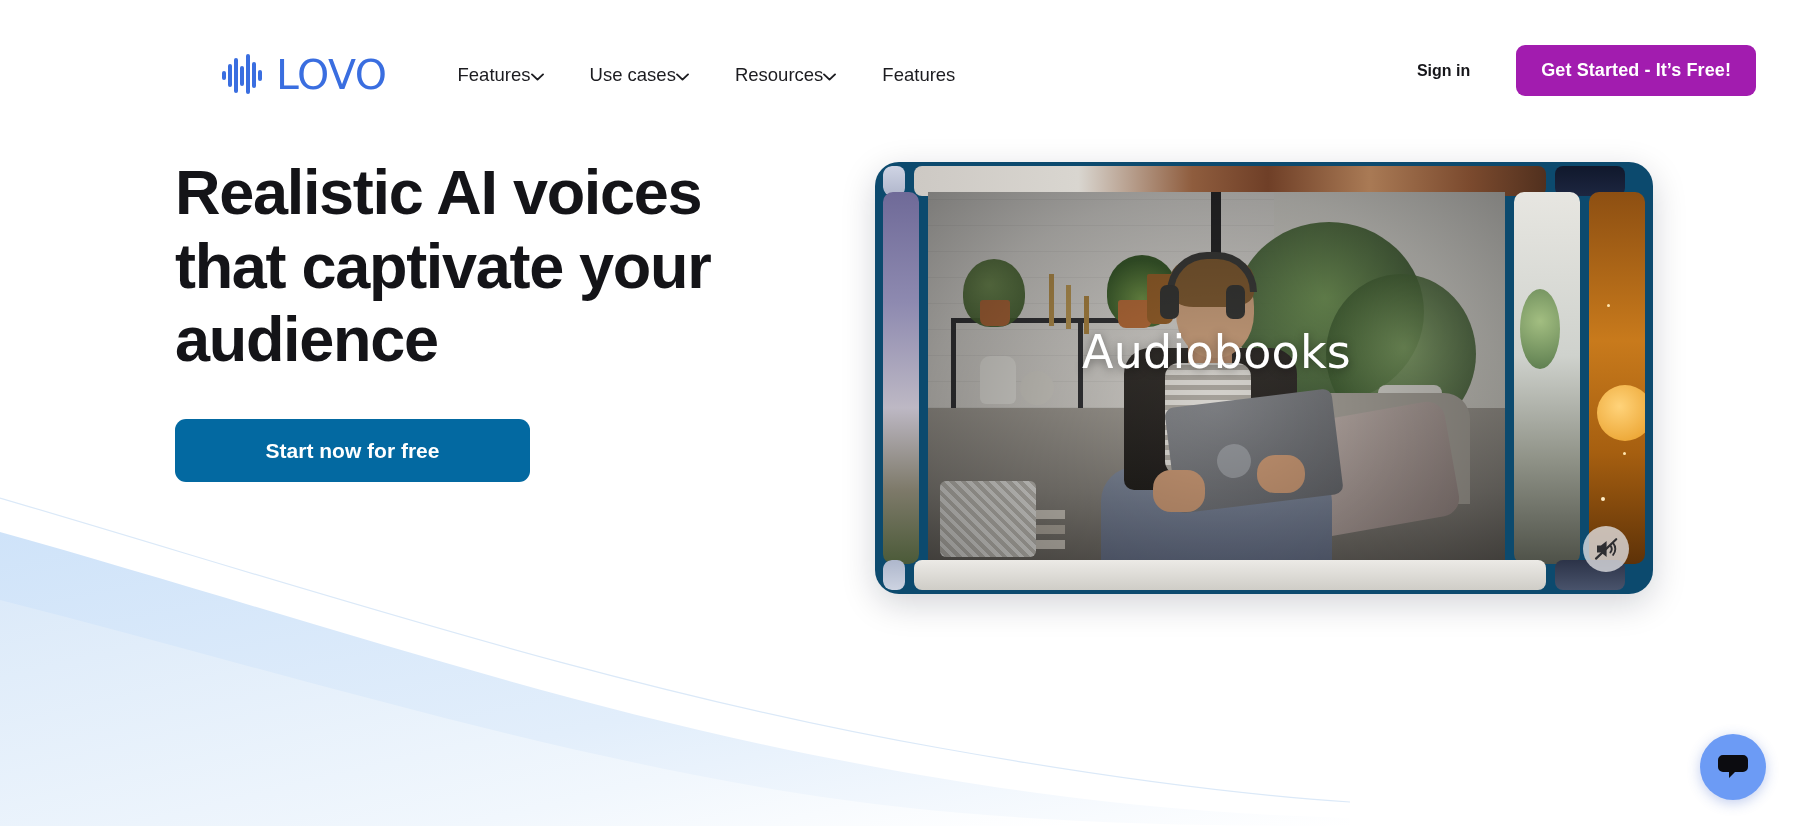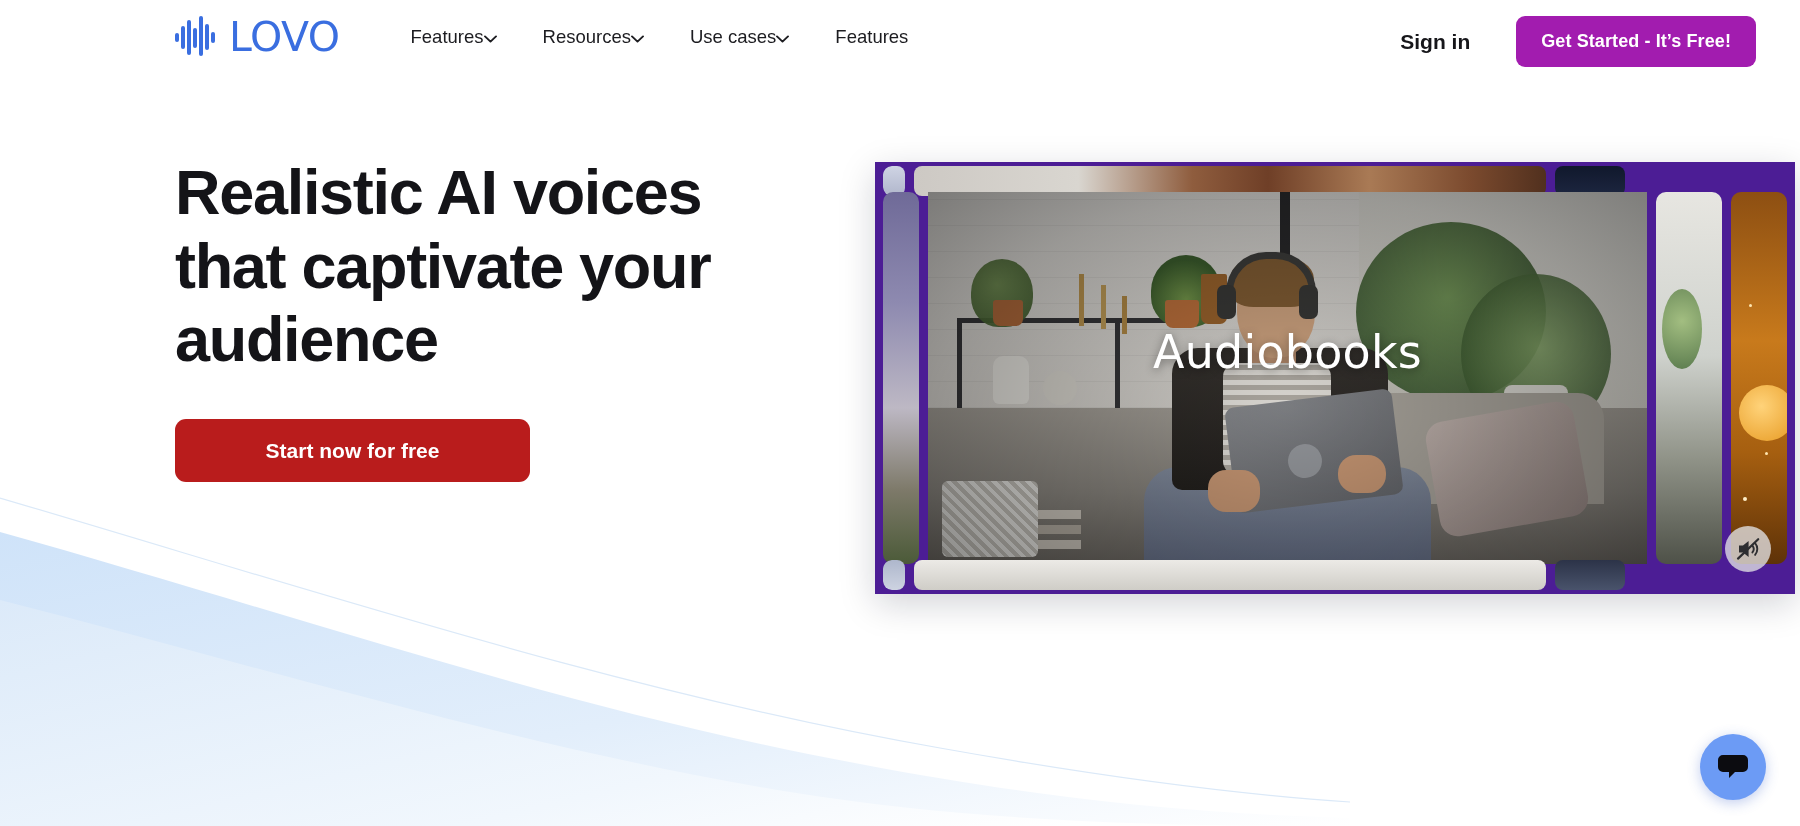--- a/index.html
+++ b/index.html
@@ -28,22 +28,23 @@
     pointer-events: none;
     z-index: 0;
   }
 
   
   .navbar {
     position: relative;
     z-index: 5;
     height: 96px;
     display: flex;
-    align-items: flex-start;
+    align-items: flex-end;
     padding: 16px 44px 0 175px;
+    margin-left: 47px;
   }
 
   .brand {
     display: flex;
     align-items: center;
     gap: 11px;
     text-decoration: none;
     margin-right: 48px;
   }
   .brand-mark { display: block; }
@@ -74,21 +75,21 @@
   }
   .chev { display: block; margin-top: 3px; }
 
   .nav-right {
     margin-left: auto;
     display: flex;
     align-items: center;
     gap: 46px;
   }
   .signin {
-    font-size: 21px;
+    font-size: 16px;
     font-weight: 700;
     color: #16161a;
     text-decoration: none;
     white-space: nowrap;
     cursor: pointer;
   }
   .cta-nav {
     background: #a21caf;
     color: #ffffff;
     border: none;
@@ -137,45 +138,45 @@
     line-height: 1.43;
     color: #26262c;
     max-width: 610px;
     margin-bottom: 46px;
   }
 
   .cta-hero {
     display: inline-flex;
     align-items: center;
     justify-content: center;
-    background: #b91c1c;
+    background: #0369a1;
     color: #ffffff;
     border: none;
     border-radius: 11px;
     width: 355px;
     height: 63px;
     font-size: 21px;
     font-weight: 700;
     font-family: inherit;
     cursor: pointer;
   }
 
   
   .hero-right {
     position: relative;
     margin-top: 6px;
   }
 
   .video-frame {
     position: relative;
-    width: 920px;
+    width: 778px;
     height: 432px;
-    border-radius: 0;
+    border-radius: 24px;
     overflow: hidden;
-    background: #4c1d95;
+    background: #0c4a6e;
     box-shadow: 0 10px 34px rgba(10, 15, 40, 0.18);
   }
 
   .strip {
     position: absolute;
     inset: 0;
     display: flex;
     align-items: center;
     gap: 9px;
     padding: 0 8px;
@@ -349,28 +350,28 @@
       <ul class="nav-links">
 
     <li class="nav-item">
       <span>Features</span>
       <svg class="chev" width="13" height="8" viewBox="0 0 13 8" aria-hidden="true">
         <path d="M1 1.4 L6.5 6.6 L12 1.4" fill="none" stroke="#1c1c20" stroke-width="1.9" stroke-linecap="round" stroke-linejoin="round"></path>
       </svg>
     </li>
 
     <li class="nav-item">
-      <span>Resources</span>
+      <span>Use cases</span>
       <svg class="chev" width="13" height="8" viewBox="0 0 13 8" aria-hidden="true">
         <path d="M1 1.4 L6.5 6.6 L12 1.4" fill="none" stroke="#1c1c20" stroke-width="1.9" stroke-linecap="round" stroke-linejoin="round"></path>
       </svg>
     </li>
 
     <li class="nav-item">
-      <span>Use cases</span>
+      <span>Resources</span>
       <svg class="chev" width="13" height="8" viewBox="0 0 13 8" aria-hidden="true">
         <path d="M1 1.4 L6.5 6.6 L12 1.4" fill="none" stroke="#1c1c20" stroke-width="1.9" stroke-linecap="round" stroke-linejoin="round"></path>
       </svg>
     </li>
 
     <li class="nav-item">
       <span>Features</span>
     </li>
 
   </ul>

